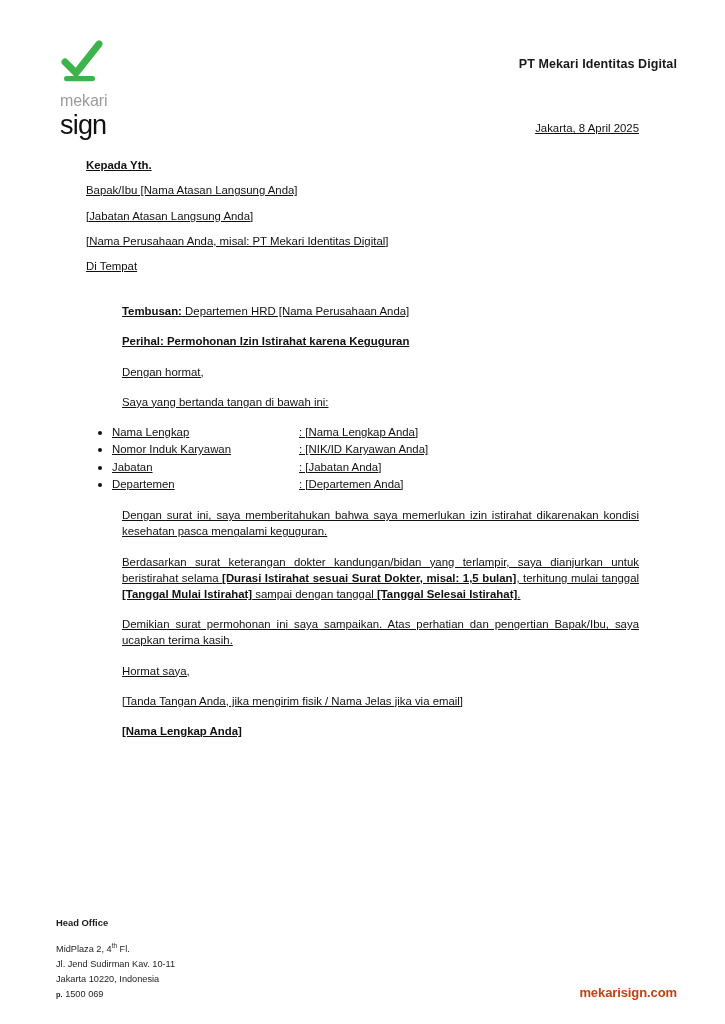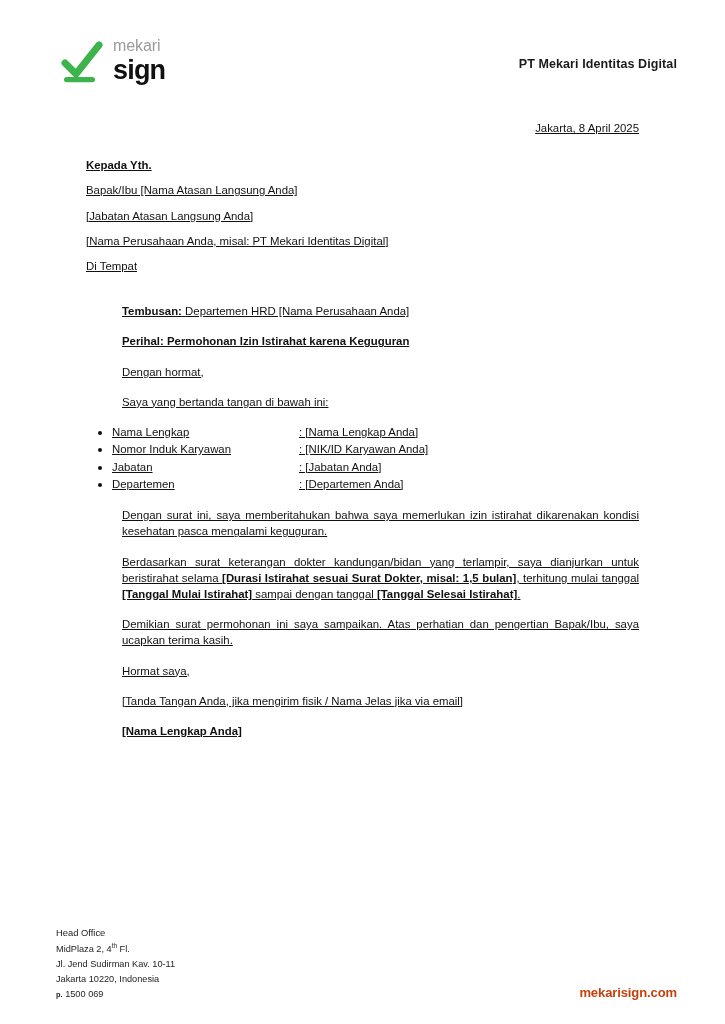--- a/index.html
+++ b/index.html
@@ -29,43 +29,44 @@
     top: 38px;
     left: 60px;
     right: 48px;
     height: 60px;
   }
   .brand {
     position: absolute;
     left: 0;
     top: 0;
     display: flex;
-    align-items: center;
+    align-items: flex-start;
     gap: 9px;
+    flex-direction: column;
   }
   .brand-check {
     width: 44px;
     height: 46px;
     display: block;
   }
   .brand-words {
     display: flex;
     flex-direction: column;
     line-height: 1;
     padding-bottom: 2px;
   }
   .brand-mekari {
     font-size: 16px;
     color: #9b9b9b;
     letter-spacing: -0.1px;
     margin-bottom: 3px;
   }
   .brand-sign {
     font-size: 27px;
-    font-weight: bold;
+    font-weight: normal;
     color: #111111;
     letter-spacing: -0.8px;
   }
   .company-name {
     position: absolute;
     right: 0;
     top: 19px;
     font-size: 12.5px;
     font-weight: bold;
     color: #1a1a1a;
@@ -136,23 +137,23 @@
   }
   .footer-address {
     position: absolute;
     left: 0;
     bottom: 0;
     font-size: 9.2px;
     line-height: 1.62;
     color: #1d1d1d;
   }
   .footer-address .addr-title {
-    font-weight: normal;
+    font-weight: bold;
     font-size: 9.4px;
-    margin-bottom: 1px;
+    margin-bottom: 11px;
   }
   .sup { font-size: 6.4px; vertical-align: super; }
   .phone-prefix {
     font-weight: bold;
     font-size: 7.4px;
   }
   .footer-site {
     position: absolute;
     right: 0;
     bottom: 2px;

